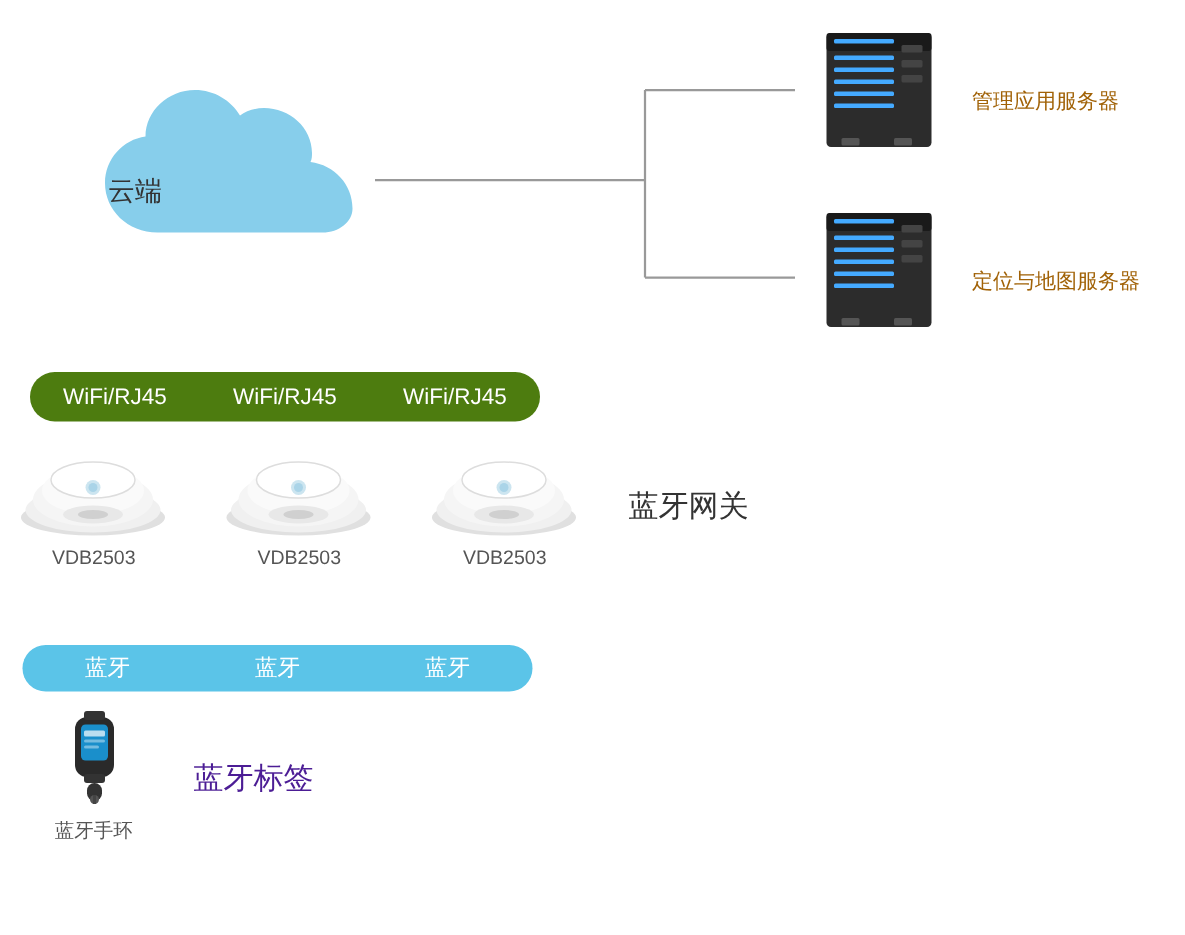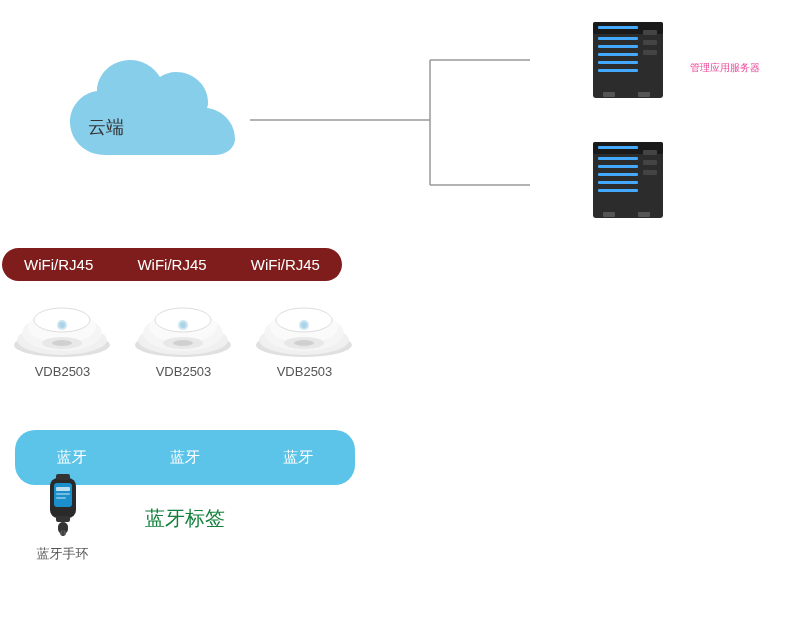--- a/index.html
+++ b/index.html
@@ -20,21 +20,21 @@
       width: 190px;
       height: 120px;
     }
     .cloud-shape {
       width: 100%;
       height: 100%;
     }
 
     .cloud-label {
       position: absolute;
-      left: 88px;
+      left: 72px;
       top: 115px;
       font-size: 18px;
       color: #333;
     }
 
     
     .server-area {
       position: absolute;
       right: 30px;
       top: 20px;
@@ -48,42 +48,42 @@
       align-items: center;
       gap: 12px;
     }
 
     .server-icon {
       width: 90px;
       height: 80px;
     }
 
     .server-label {
-      font-size: 10px;
-      color: #ec4899;
+      font-size: 14px;
+      color: #a16207;
       white-space: nowrap;
       margin-top: 16px;
     }
 
     
     .lines-svg {
       position: absolute;
       top: 0;
       left: 0;
       width: 790px;
       height: 623px;
       pointer-events: none;
     }
 
     
     .wifi-bar {
       position: absolute;
       top: 248px;
-      left: 2px;
-      background: #7f1d1d;
+      left: 20px;
+      background: #4d7c0f;
       border-radius: 20px;
       padding: 6px 0;
       display: flex;
       align-items: center;
       width: 340px;
     }
 
     .wifi-item {
       flex: 1;
       text-align: center;
@@ -98,21 +98,21 @@
       position: absolute;
       top: 295px;
       left: 10px;
       display: flex;
       align-items: center;
       gap: 0;
     }
 
     .gateway-devices {
       display: flex;
-      gap: 16px;
+      gap: 32px;
     }
 
     .gateway-device {
       display: flex;
       flex-direction: column;
       align-items: center;
     }
 
     .gateway-icon {
       width: 105px;
@@ -132,21 +132,21 @@
       white-space: nowrap;
     }
 
     
     .bt-bar {
       position: absolute;
       top: 430px;
       left: 15px;
       background: #5bc4e8;
       border-radius: 20px;
-      padding: 18px 0;
+      padding: 6px 0;
       display: flex;
       align-items: center;
       width: 340px;
     }
 
     .bt-item {
       flex: 1;
       text-align: center;
       font-size: 15px;
       color: white;
@@ -175,22 +175,22 @@
     }
 
     .tag-label {
       font-size: 13px;
       color: #555;
       margin-top: 4px;
     }
 
     .tag-section-title {
       font-size: 20px;
-      color: #15803d;
-      margin-left: 30px;
+      color: #4c1d95;
+      margin-left: 14px;
       white-space: nowrap;
     }
 
     
     .bracelet-icon {
       width: 50px;
       height: 68px;
     }
 
     
@@ -261,20 +261,21 @@
       <rect x="10" y="25" width="40" height="3" rx="1" fill="#4af"></rect>
       <rect x="10" y="33" width="40" height="3" rx="1" fill="#4af"></rect>
       <rect x="10" y="41" width="40" height="3" rx="1" fill="#4af"></rect>
       <rect x="10" y="49" width="40" height="3" rx="1" fill="#4af"></rect>
       <rect x="55" y="10" width="14" height="5" rx="1" fill="#444"></rect>
       <rect x="55" y="20" width="14" height="5" rx="1" fill="#444"></rect>
       <rect x="55" y="30" width="14" height="5" rx="1" fill="#444"></rect>
       <rect x="15" y="72" width="12" height="5" rx="1" fill="#555"></rect>
       <rect x="50" y="72" width="12" height="5" rx="1" fill="#555"></rect>
     </svg>
+    <span class="server-label">定位与地图服务器</span>
   </div>
 </div>
 
 <div class="wifi-bar">
   <span class="wifi-item">WiFi/RJ45</span>
   <span class="wifi-item">WiFi/RJ45</span>
   <span class="wifi-item">WiFi/RJ45</span>
 </div>
 
 <div class="gateway-section">
@@ -322,20 +323,21 @@
         <ellipse cx="52" cy="32" rx="34" ry="16" fill="#fafafa"></ellipse>
         <ellipse cx="52" cy="25" rx="28" ry="12" fill="#ffffff" stroke="#ddd" stroke-width="1"></ellipse>
         <ellipse cx="52" cy="48" rx="20" ry="6" fill="#e8e8e8"></ellipse>
         <ellipse cx="52" cy="48" rx="10" ry="3" fill="#d0d0d0"></ellipse>
         <circle cx="52" cy="30" r="5" fill="#cce5f0"></circle>
         <circle cx="52" cy="30" r="3" fill="#aad4e8"></circle>
       </svg>
       <span class="gateway-label">VDB2503</span>
     </div>
   </div>
+  <span class="section-title">蓝牙网关</span>
 </div>
 
 <div class="bt-bar">
   <span class="bt-item">蓝牙</span>
   <span class="bt-item">蓝牙</span>
   <span class="bt-item">蓝牙</span>
 </div>
 
 <div class="tag-section">
   <div class="tag-devices">

